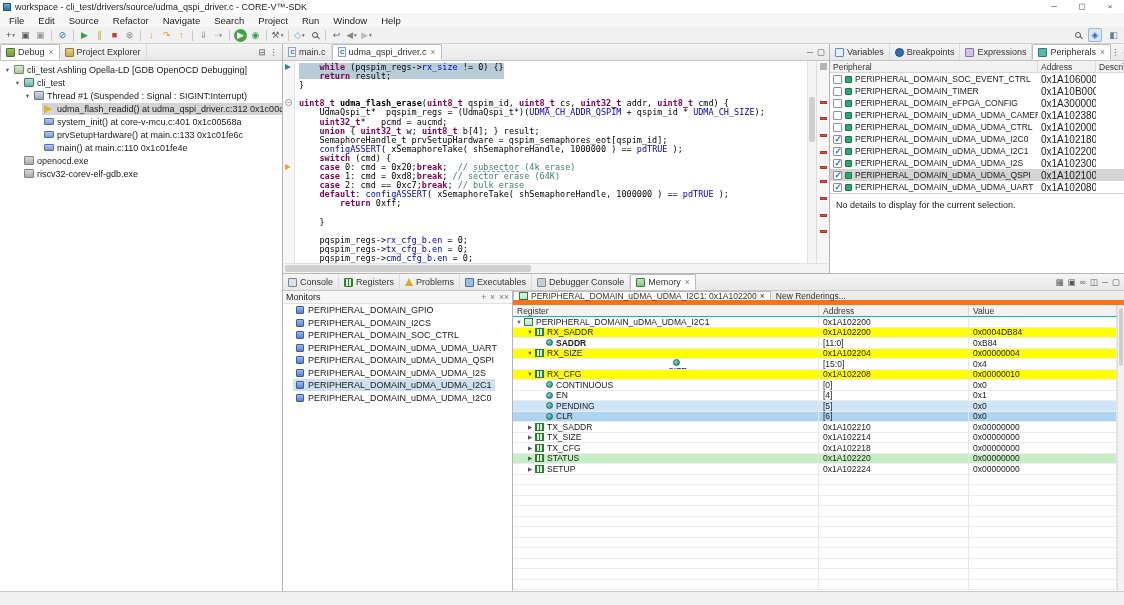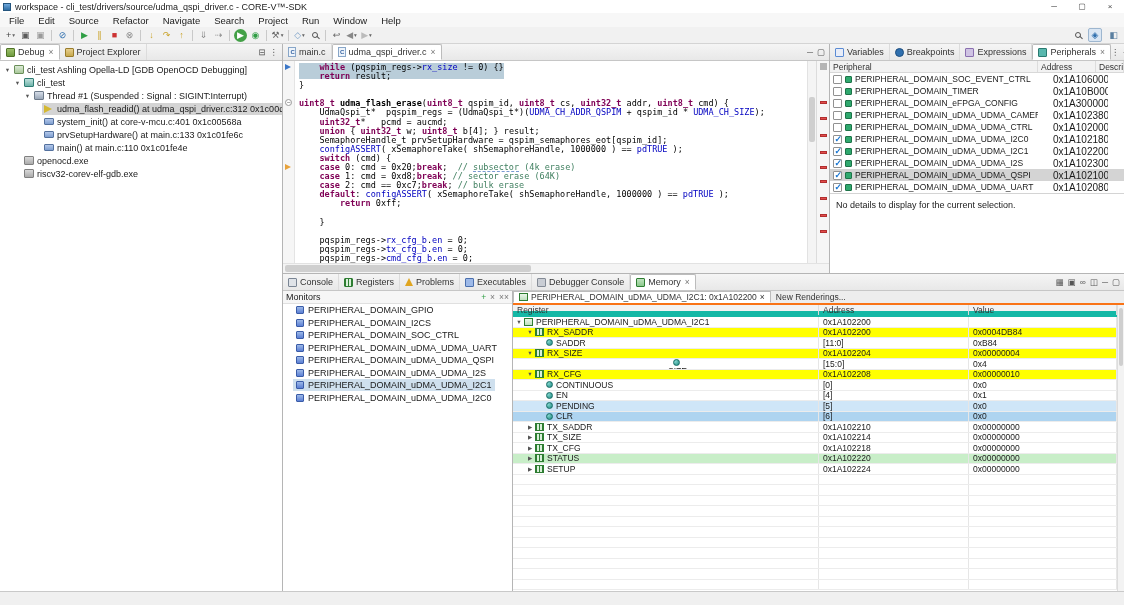--- a/index.html
+++ b/index.html
@@ -96,48 +96,48 @@
   .overview{width:13px;flex:none;background:#f6f6f6;border-left:1px solid #dcdcdc;position:relative;}
   .ov-head{position:absolute;top:2px;left:3px;width:7px;height:7px;background:#b5b5b5;}
   .ov-mark{position:absolute;left:3px;width:7px;height:3px;background:#e24b4b;border:0.5px solid #b23030;}
   .hscroll{height:10px;flex:none;background:#f4f4f4;border-top:1px solid #e2e2e2;position:relative;}
   .hthumb{position:absolute;top:1px;bottom:1px;background:#cfcfcf;border-radius:2px;}
 
   
   .pcols,.prow{display:grid;grid-template-columns:208px 58px 1fr;}
   .pcols{height:12px;background:#f2f2f2;border-bottom:1px solid #d8d8d8;flex:none;}
   .pcols div{padding-left:3px;font-size:8.5px;color:#333;display:flex;align-items:center;border-right:1px solid #dcdcdc;overflow:hidden;white-space:nowrap;}
-  .prow{height:12px;flex:none;align-items:center;gap:12px;}
+  .prow{height:12px;flex:none;align-items:center;}
   .prow.selected{background:var(--selection-gray);}
   .prow .pc1{display:flex;align-items:center;padding-left:3px;overflow:hidden;white-space:nowrap;font-size:8.5px;}
   .prow .pc2,.prow .pc3{font-size:10px;padding-left:3px;overflow:hidden;white-space:nowrap;}
   .cb{width:9px;height:9px;border:1px solid #919191;background:#fff;margin-right:3px;position:relative;flex:none;border-radius:1px;}
   .cb.checked::after{content:'✓';position:absolute;left:0.5px;top:-2px;font-size:9px;color:#1976d2;font-weight:bold;}
   .picon{width:7px;height:7px;background:#2fa86e;border:1px solid #1d7348;border-radius:1px;margin-right:3px;flex:none;}
   .pdetail{flex:1;border-top:1px solid #d4d4d4;padding:6px 0 0 6px;font-size:9px;color:#222;background:#fff;}
 
   
   .bottom-body{flex:1;display:flex;min-height:0;}
   .monitors{width:230px;flex:none;border-right:1px solid #b5b5b5;display:flex;flex-direction:column;background:#fff;}
   .monitors-header{height:13px;flex:none;display:flex;align-items:center;padding:0 3px;background:#f6f6f6;border-bottom:1px solid #e0e0e0;font-size:9px;color:#222;}
   .mon-icons{margin-left:auto;display:flex;gap:4px;align-items:center;font-size:8.5px;}
   .monitor-row{height:12.5px;display:flex;align-items:center;padding-left:10px;font-size:9px;white-space:nowrap;}
   .mwrap{display:inline-flex;align-items:center;gap:4px;height:12px;padding:0 3px;}
   .monitor-row.selected .mwrap{background:var(--selection-blue);}
   .micon{width:8px;height:8px;background:linear-gradient(#9db9e8,#5b7fd4);border:1px solid #3a5ca8;border-radius:1px;flex:none;}
   .memory{flex:1;display:flex;flex-direction:column;min-width:0;position:relative;background:#fff;}
-  .mem-tabs{height:14px;flex:none;background:#ededed;border-bottom:2px solid #f97316;display:flex;align-items:stretch;}
+  .mem-tabs{height:14px;flex:none;background:#ededed;border-bottom:5px solid #f97316;display:flex;align-items:stretch;}
   .mtab{display:flex;align-items:center;gap:3px;padding:0 5px;font-size:8.5px;color:#333;white-space:nowrap;}
   .mtab.active{background:#fff;border:1px solid #bcbcbc;border-bottom:1px solid #fff;}
   .mi{width:9px;height:8px;flex:none;}
   .mi-table{border:1px solid #2e7d32;background:linear-gradient(#eaf6ea,#bfe0bf);}
   .mi-reg{background:repeating-linear-gradient(90deg,#2e7d32 0 1px,#d9f0d9 1px 3px);border:1px solid #2e7d32;}
   .mi-field{width:7px;height:7px;border-radius:50%;background:radial-gradient(circle at 30% 30%,#7fd4cc,#1f8a82);border:1px solid #156b64;}
   .mem-cols,.mem-row{display:grid;grid-template-columns:306px 150px 1fr;}
-  .mem-cols{height:12px;flex:none;background:#f2f2f2;border-bottom:6px solid #14b8a6;margin-right:7px;}
+  .mem-cols{height:12px;flex:none;background:#f2f2f2;border-bottom:1px solid #14b8a6;margin-right:7px;}
   .mem-cols div{padding-left:4px;font-size:8.5px;color:#333;display:flex;align-items:center;border-right:1px solid #dcdcdc;}
   .mem-body{flex:1;overflow:hidden;margin-right:7px;}
   .mem-row{height:10.5px;align-items:stretch;border-bottom:1px solid #ececec;font-size:8.5px;}
   .mem-row .mc{display:flex;align-items:center;border-right:1px solid #e6e6e6;overflow:hidden;white-space:nowrap;}
   .mem-row .c2,.mem-row .c3{padding-left:4px;}
   .marrow{width:8px;flex:none;text-align:center;font-size:5.5px;color:#555;}
   .mlabel{margin-left:0;}
   .mem-row .mi{margin:0 3px 0 1px;}
   .hl-yellow{background:var(--hl-yellow);}
   .hl-blue{background:var(--hl-blue);}
@@ -678,21 +678,21 @@
               <div class="mem-row hl-yellow">
                 <div class="mc c1" style="padding-left: 13px;">
                   <span class="marrow">▼</span>
                   <span class="mi mi-reg"></span>
                   <span class="mlabel">RX_SADDR</span>
                 </div>
                 <div class="mc c2">0x1A102200</div>
                 <div class="mc c3">0x0004DB84</div>
               </div>
               <div class="mem-row">
-                <div class="mc c1" style="padding-left: 24px;">
+                <div class="mc c1" style="padding-left: 24px; font-weight: bold;">
                   <span class="marrow"></span>
                   <span class="mi mi-field"></span>
                   <span class="mlabel">SADDR</span>
                 </div>
                 <div class="mc c2">[11:0]</div>
                 <div class="mc c3">0xB84</div>
               </div>
               <div class="mem-row hl-yellow">
                 <div class="mc c1" style="padding-left: 13px;">
                   <span class="marrow">▼</span>

